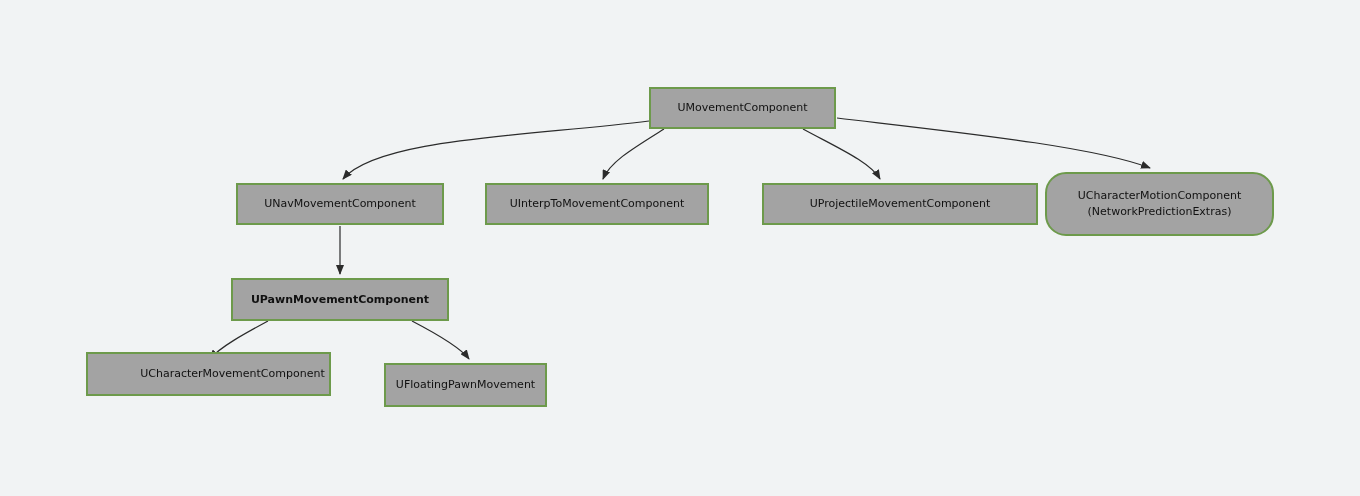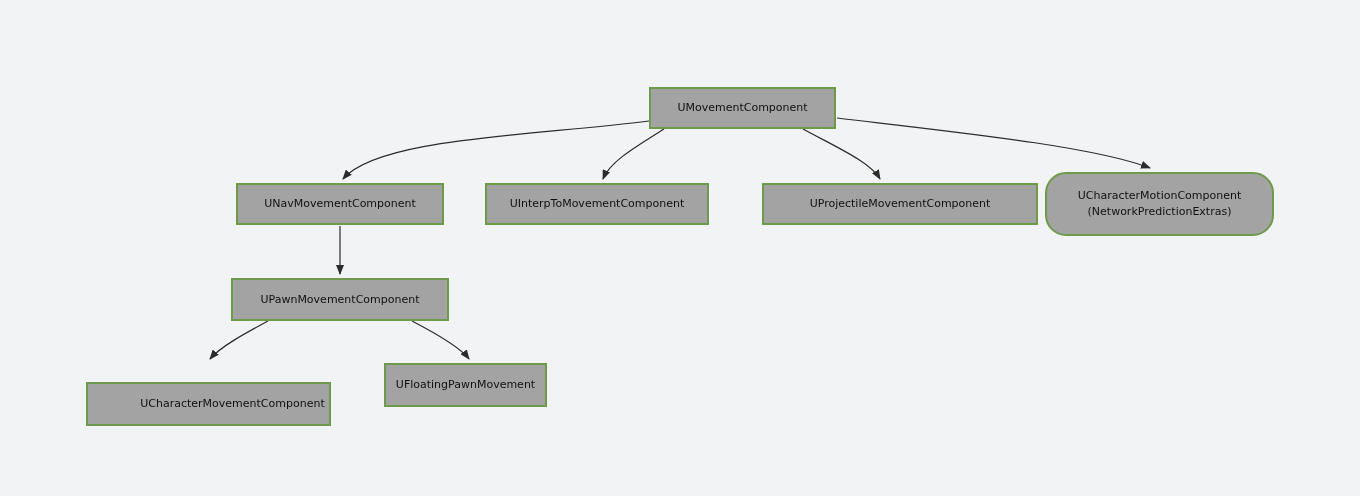--- a/index.html
+++ b/index.html
@@ -37,22 +37,22 @@
     justify-content: center;
     text-align: center;
     line-height: 1.45;
     white-space: nowrap;
   }
   .n1 { left: 649px;  top: 87px;  width: 187px; height: 42px; }
   .n2 { left: 236px;  top: 183px; width: 208px; height: 42px; }
   .n3 { left: 485px;  top: 183px; width: 224px; height: 42px; }
   .n4 { left: 762px;  top: 183px; width: 276px; height: 42px; }
   .n5 { left: 1045px; top: 172px; width: 229px; height: 64px; border-radius: 21px; }
-  .n6 { left: 231px;  top: 278px; width: 218px; height: 43px; }
-  .n7 { left: 86px;   top: 382px; width: 245px; height: 44px; padding-left: 48px; }
+  .n6 { left: 231px;  top: 278px; width: 218px; height: 43px; font-weight: bold; }
+  .n7 { left: 86px;   top: 352px; width: 245px; height: 44px; padding-left: 48px; }
   .n8 { left: 384px;  top: 363px; width: 163px; height: 44px; }
 </style>
 </head>
 <body>
 
 <div class="canvas">
 
   <svg class="edges" viewBox="0 0 1360 496" xmlns="http://www.w3.org/2000/svg" aria-hidden="true">
     <defs>
       <marker id="arrow" viewBox="0 0 10 8" markerUnits="userSpaceOnUse" markerWidth="10" markerHeight="8" refX="9" refY="4" orient="auto">

